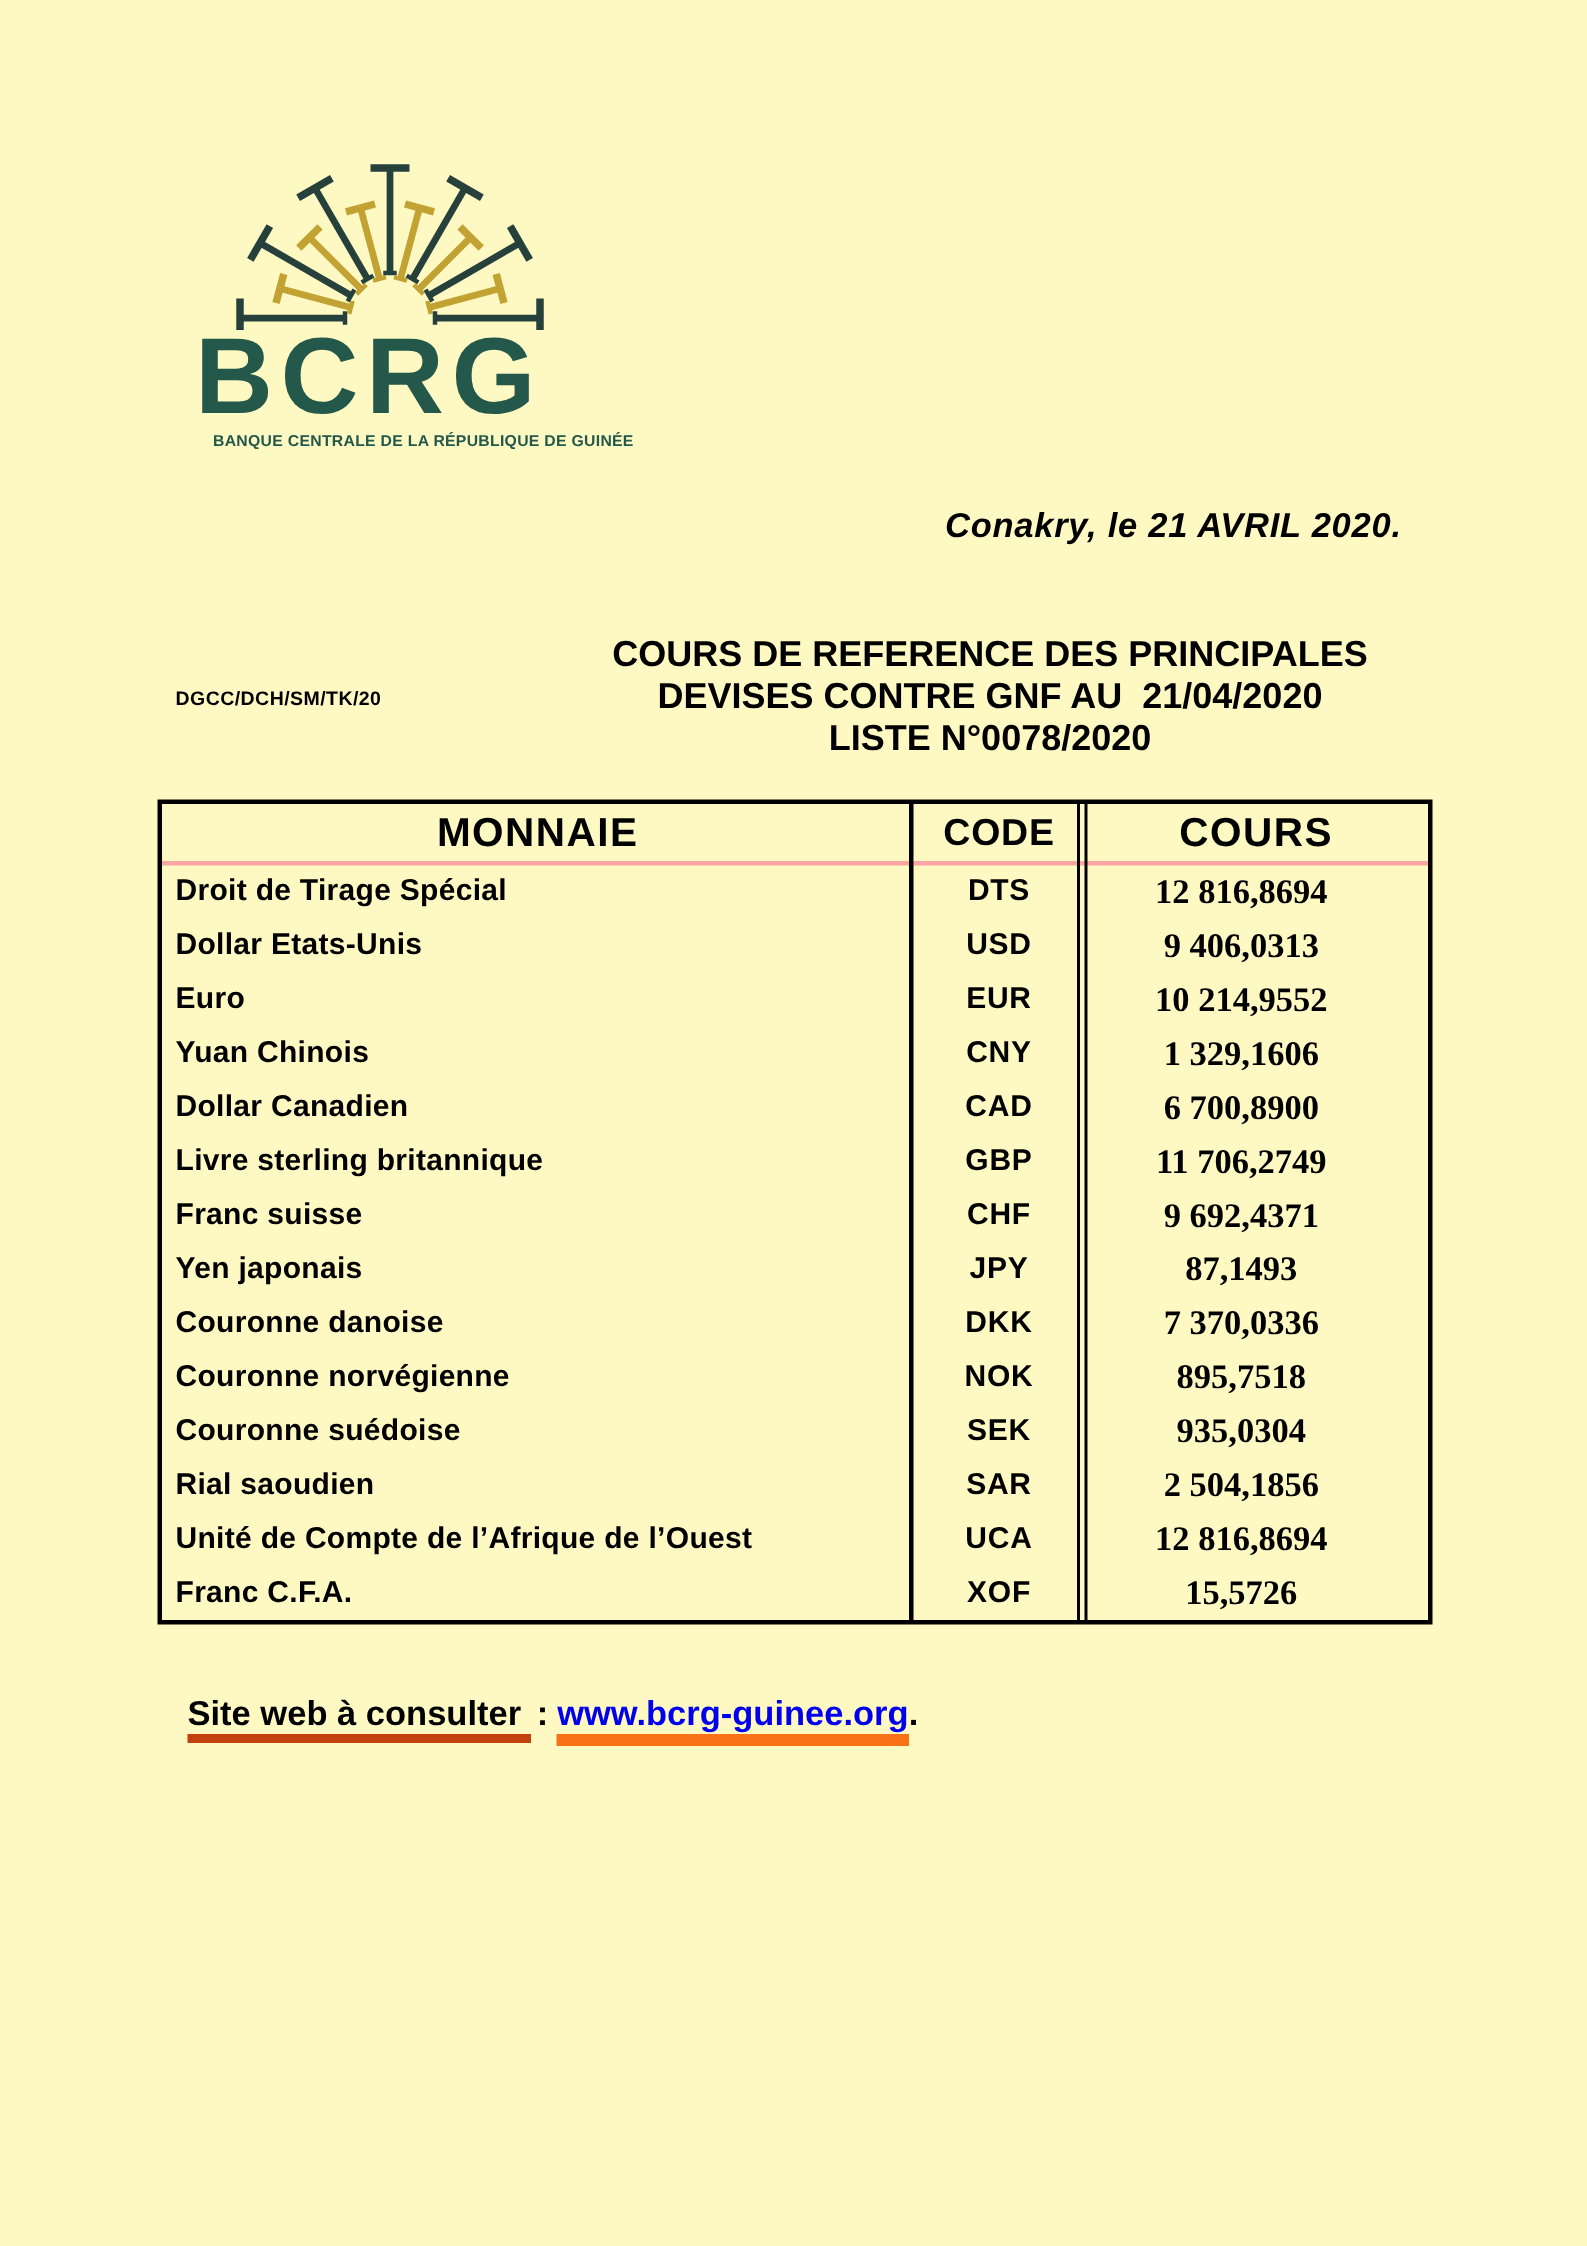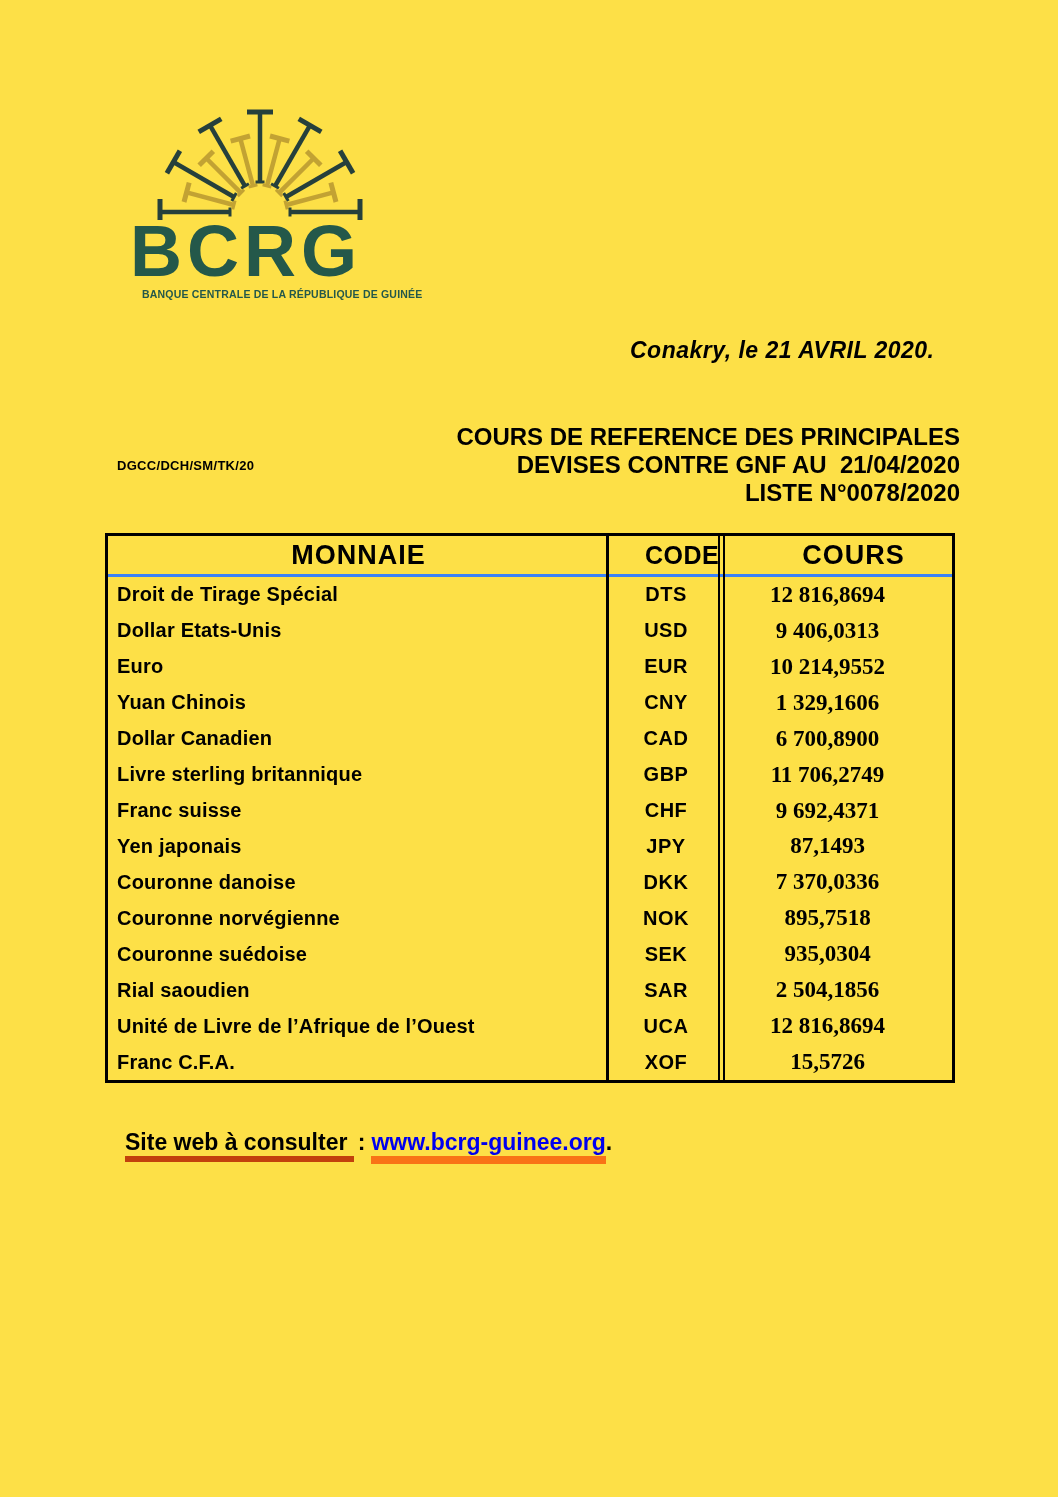--- a/index.html
+++ b/index.html
@@ -5,21 +5,21 @@
   html, body {
     margin: 0;
     padding: 0;
     background: #ffffff;
     font-family: "Liberation Sans", sans-serif;
   }
   .page {
     position: relative;
     width: 1058px;
     height: 1497px;
-    background: #fde047;
+    background: #fef9c3;
     overflow: hidden;
     color: #000;
   }
 
   
   .logo {
     position: absolute;
     left: 130px;
     top: 92px;
     width: 270px;
@@ -60,44 +60,43 @@
     top: 458px;
     font-size: 13px;
     font-weight: bold;
     letter-spacing: 0.3px;
   }
   .title-block {
     position: absolute;
     left: 360px;
     top: 423px;
     width: 600px;
-    text-align: right;
+    text-align: center;
     font-size: 24px;
     font-weight: bold;
     line-height: 28px;
   }
   .title-block div { white-space: pre; }
 
   
   .rates-table {
     position: absolute;
     left: 105px;
     top: 533px;
     width: 844px;
     height: 544px;
     border: 3px solid #000;
   }
   .thead {
     position: relative;
     height: 38px;
-    border-bottom: 3px solid #3b82f6;
+    border-bottom: 3px solid #fca5a5;
     display: grid;
     grid-template-columns: 501px 114px 1fr;
     align-items: center;
-    gap: 16px;
   }
   .thead .h-monnaie { text-align: center; font-size: 27px; font-weight: bold; letter-spacing: 1px; }
   .thead .h-code    { text-align: center; font-size: 25px; font-weight: bold; letter-spacing: 0.5px; }
   .thead .h-cours   { text-align: center; font-size: 27px; font-weight: bold; letter-spacing: 1px; }
 
   .tbody {
     position: relative;
     height: 503px;
     display: grid;
     grid-auto-rows: 1fr;
@@ -281,21 +280,21 @@
           <div class="cell monnaie">Couronne suédoise</div>
           <div class="cell code">SEK</div>
           <div class="cell cours">935,0304</div>
         </div>
         <div class="trow">
           <div class="cell monnaie">Rial saoudien</div>
           <div class="cell code">SAR</div>
           <div class="cell cours">2 504,1856</div>
         </div>
         <div class="trow">
-          <div class="cell monnaie">Unité de Livre de l’Afrique de l’Ouest</div>
+          <div class="cell monnaie">Unité de Compte de l’Afrique de l’Ouest</div>
           <div class="cell code">UCA</div>
           <div class="cell cours">12 816,8694</div>
         </div>
         <div class="trow">
           <div class="cell monnaie">Franc C.F.A.</div>
           <div class="cell code">XOF</div>
           <div class="cell cours">15,5726</div>
         </div>
       </div>
     <div class="col-divider divider-1"></div>

